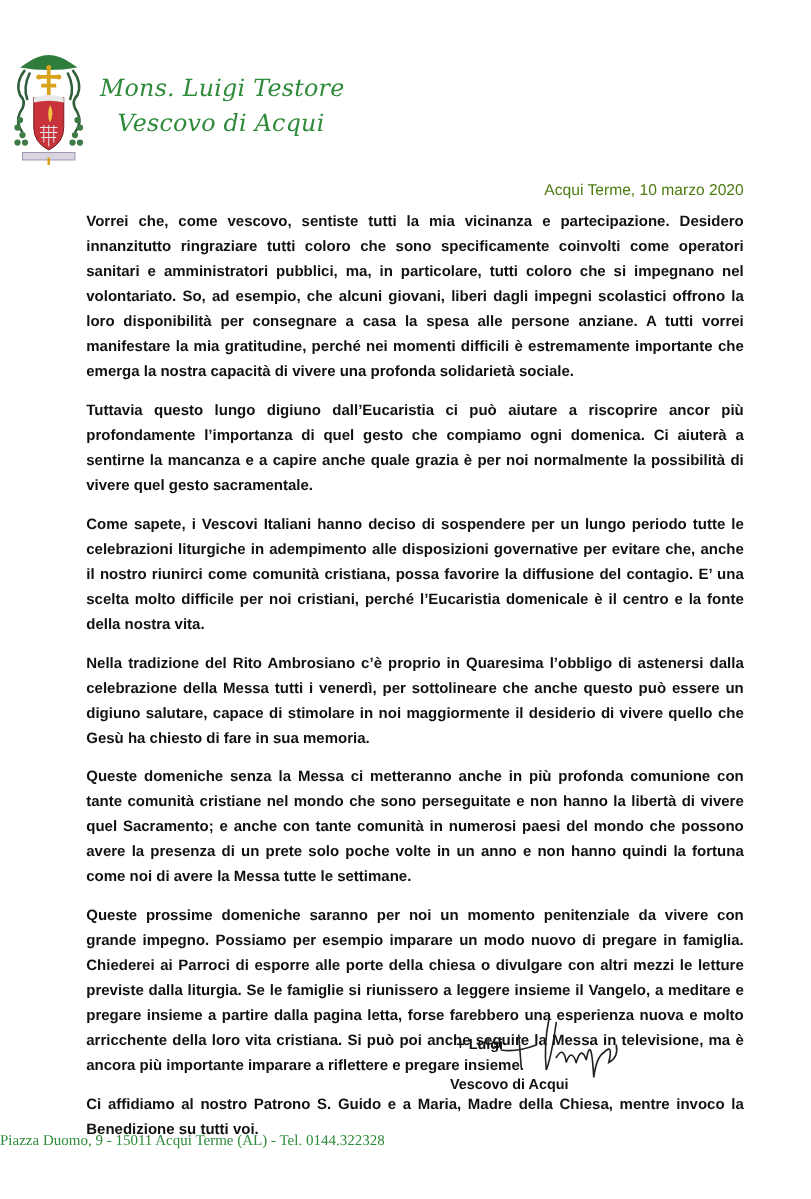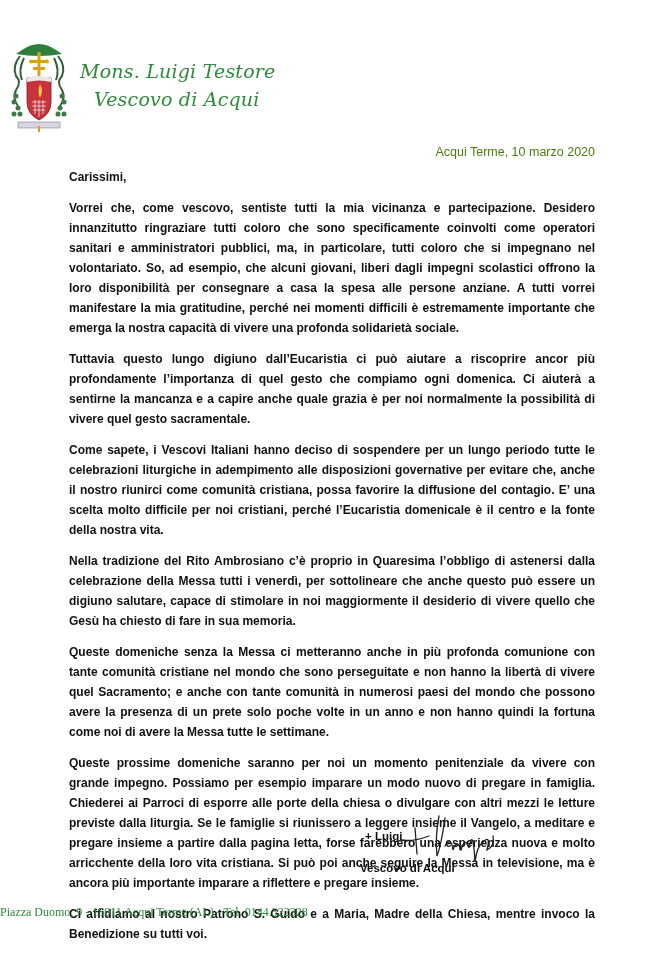--- a/index.html
+++ b/index.html
@@ -73,21 +73,20 @@
   </svg>
 
   <div class="letterhead">
     <div class="lh-name">Mons. Luigi Testore</div>
     <div class="lh-title">Vescovo di Acqui</div>
   </div>
 
   <div class="date">Acqui Terme, 10 marzo 2020</div>
 
   <div class="body">
-    <div class="salutation">Carissimi,</div>
     <p>Vorrei che, come vescovo, sentiste tutti la mia vicinanza e partecipazione. Desidero innanzitutto ringraziare tutti coloro che sono specificamente coinvolti come operatori sanitari e amministratori pubblici, ma, in particolare, tutti coloro che si impegnano nel volontariato. So, ad esempio, che alcuni giovani,  liberi dagli impegni scolastici offrono la loro disponibilità per consegnare a casa la spesa alle persone anziane. A tutti vorrei manifestare la mia gratitudine, perché nei momenti difficili è estremamente importante che emerga la nostra capacità di vivere una profonda solidarietà sociale.</p>
     <p>Tuttavia questo lungo digiuno dall’Eucaristia ci può aiutare a riscoprire ancor più profondamente l’importanza di quel gesto che compiamo ogni domenica. Ci aiuterà a sentirne la mancanza e  a capire anche quale grazia è per noi normalmente la possibilità di vivere quel gesto sacramentale.</p>
     <p>Come sapete, i Vescovi Italiani hanno deciso di sospendere per un lungo periodo tutte le celebrazioni liturgiche in adempimento alle disposizioni governative per evitare che, anche il nostro riunirci come comunità cristiana, possa favorire la diffusione del contagio. E’ una scelta molto difficile per noi cristiani, perché l’Eucaristia domenicale è il centro e la fonte della nostra vita.</p>
     <p>Nella tradizione del Rito Ambrosiano c’è proprio in Quaresima l’obbligo di astenersi dalla celebrazione della Messa tutti i venerdì, per sottolineare che anche questo può essere un digiuno salutare, capace di stimolare in noi maggiormente il desiderio di vivere quello che Gesù ha chiesto di fare in sua memoria.</p>
     <p>Queste domeniche senza la Messa ci metteranno anche in più profonda comunione con tante comunità cristiane nel mondo che sono perseguitate e non hanno la libertà di vivere quel Sacramento; e anche con tante comunità in numerosi paesi del mondo che possono avere la presenza di un prete solo poche volte in un anno e non hanno quindi la fortuna come noi di avere la Messa tutte le settimane.</p>
     <p>Queste prossime domeniche saranno per noi un momento penitenziale da vivere con grande impegno. Possiamo per esempio imparare un modo nuovo di pregare in famiglia. Chiederei ai Parroci di esporre alle porte della chiesa o divulgare con altri mezzi le letture previste dalla liturgia. Se le famiglie si riunissero a leggere insieme il Vangelo, a meditare e pregare insieme a partire dalla pagina letta, forse farebbero una esperienza nuova e molto arricchente della loro vita cristiana. Si può poi anche seguire la Messa in televisione, ma è ancora più importante imparare a riflettere e pregare insieme.</p>
     <p>Ci affidiamo al nostro Patrono S. Guido e a Maria, Madre della Chiesa, mentre invoco la Benedizione su tutti voi.</p>
   </div>
 
   <div class="sig">

